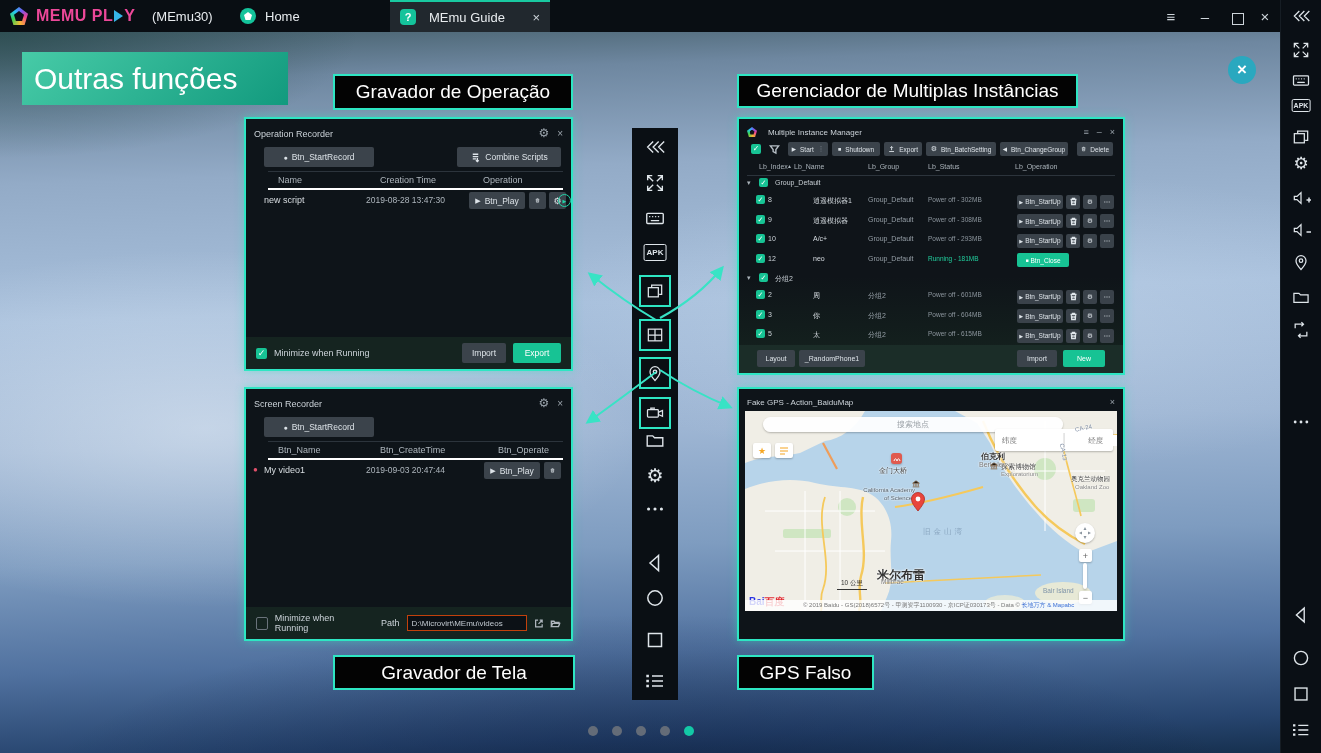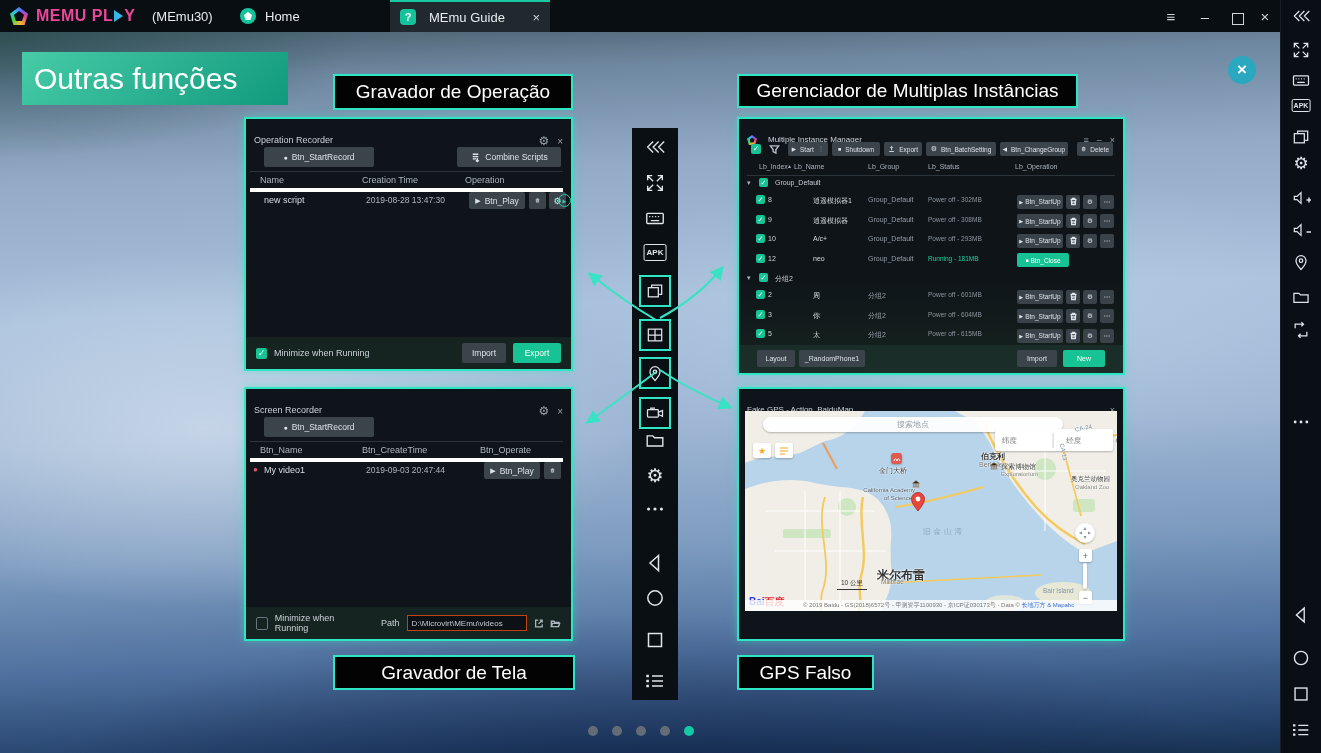--- a/index.html
+++ b/index.html
@@ -42,27 +42,27 @@
     background:linear-gradient(135deg,#47cba7,#129a7e);color:#fff;font-size:30px;
     display:flex;align-items:center;padding-left:12px;box-sizing:border-box}
   #overlay-close{position:absolute;left:1228px;top:56px;width:28px;height:28px;border-radius:50%;
     background:#2aa8bf;color:#fff;font-size:17px;font-weight:bold;border:none;
     display:flex;align-items:center;justify-content:center}
   .glabel{position:absolute;background:#030303;border:2px solid #2ee6c3;color:#fff;font-size:19px;
     display:flex;align-items:center;justify-content:center;box-sizing:border-box}
   
   .win{position:absolute;background:#0e1419;border:2px solid #2ee6c3;box-sizing:border-box;
     box-shadow:0 0 9px rgba(46,230,195,.45)}
-  .wtitle{position:absolute;left:0;right:0;top:0;height:20px;display:flex;align-items:flex-start;
-    padding:16px 8px;color:#ccd3d9;font-size:9px;gap:11px}
+  .wtitle{position:absolute;left:0;right:0;top:0;height:20px;display:flex;align-items:flex-end;
+    padding:0 8px;color:#ccd3d9;font-size:9px;gap:11px}
   .wctl{margin-left:auto;display:flex;gap:8px;color:#9aa3ab;font-size:10px;align-items:center}
   .btn{background:#3b434b;color:#dde3e8;border:none;border-radius:2px;position:absolute;
     display:flex;align-items:center;justify-content:center;gap:4px;font-family:inherit;white-space:nowrap}
   .btn.teal{background:#17c394;color:#fff}
-  .colhead{position:absolute;color:#aeb6bd;border-top:1px solid #2c343c;border-bottom:4px solid #ffffff;left:4px;right:8px}
+  .colhead{position:absolute;color:#aeb6bd;border-top:1px solid #2c343c;border-bottom:2px solid #ffffff;left:22px;right:8px}
   .cell{position:absolute;white-space:nowrap}
   .cb{width:11px;height:11px;border-radius:2px;background:#17c394;color:#fff;font-size:9px;line-height:11px;
     text-align:center;display:inline-block}
   .cb.empty{background:transparent;border:1px solid #6a737b;color:transparent}
   
   .rec-bottom{position:absolute;left:0;right:0;bottom:0;height:32px;background:#152420;
     display:flex;align-items:center;padding:0 10px;box-sizing:border-box;gap:7px;color:#ccd3d9;font-size:9px}
   .ring{width:11px;height:11px;border:1.5px solid #22d3a7;border-radius:50%;color:#22d3a7;font-size:5px;
     display:flex;align-items:center;justify-content:center}
   .pathinput{background:#0c1116;border:1px solid #c2410c;color:#c3cad1;font-size:8px;height:16px;
@@ -647,21 +647,21 @@
         <span style="font-size:8px;color:#9aa0a6">搜索地点</span>
       </div>
       <div class="mapbtn" style="left:8px;top:32px;width:18px;height:15px">
         <span style="color:#f5a623;font-size:9px">★</span>
       </div>
       <div class="mapbtn" style="left:30px;top:32px;width:18px;height:15px">
         <svg width="10" height="10" viewBox="0 0 10 10">
             <path d="M1 2h8 M1 5h8 M1 8h5" stroke="#f5a623" stroke-width="1.2"></path>
           </svg>
       </div>
-      <div class="mapbtn" style="left:250px;top:18px;width:118px;height:22px;border-radius:2px;justify-content:flex-start;gap:9px;padding-left:5px;box-sizing:border-box">
+      <div class="mapbtn" style="left:250px;top:18px;width:118px;height:22px;border-radius:2px;justify-content:flex-start;gap:20px;padding-left:5px;box-sizing:border-box">
         <input style="width: 38px; border: none; outline: none; font-size: 7.5px; color: rgb(102, 102, 102); font-family: inherit;" placeholder="纬度">
         <span style="color:#ddd">|</span>
         <input style="width: 38px; border: none; outline: none; font-size: 7.5px; color: rgb(102, 102, 102); font-family: inherit;" placeholder="经度">
         <span style="font-size:8px;color:#999;font-weight:bold">GO</span>
       </div>
 
       <span class="maplbl" style="left:236px;top:40px;font-size:8px;font-weight:bold;color:#333">伯克利</span>
       <span class="maplbl" style="left:234px;top:50px;font-size:7px;color:#777">Berkeley</span>
       <span class="mapbtn" style="left:146px;top:42px;width:11px;height:11px;border-radius:3px;background:#e05a4e">
         <svg width="8" height="8" viewBox="0 0 8 8">

